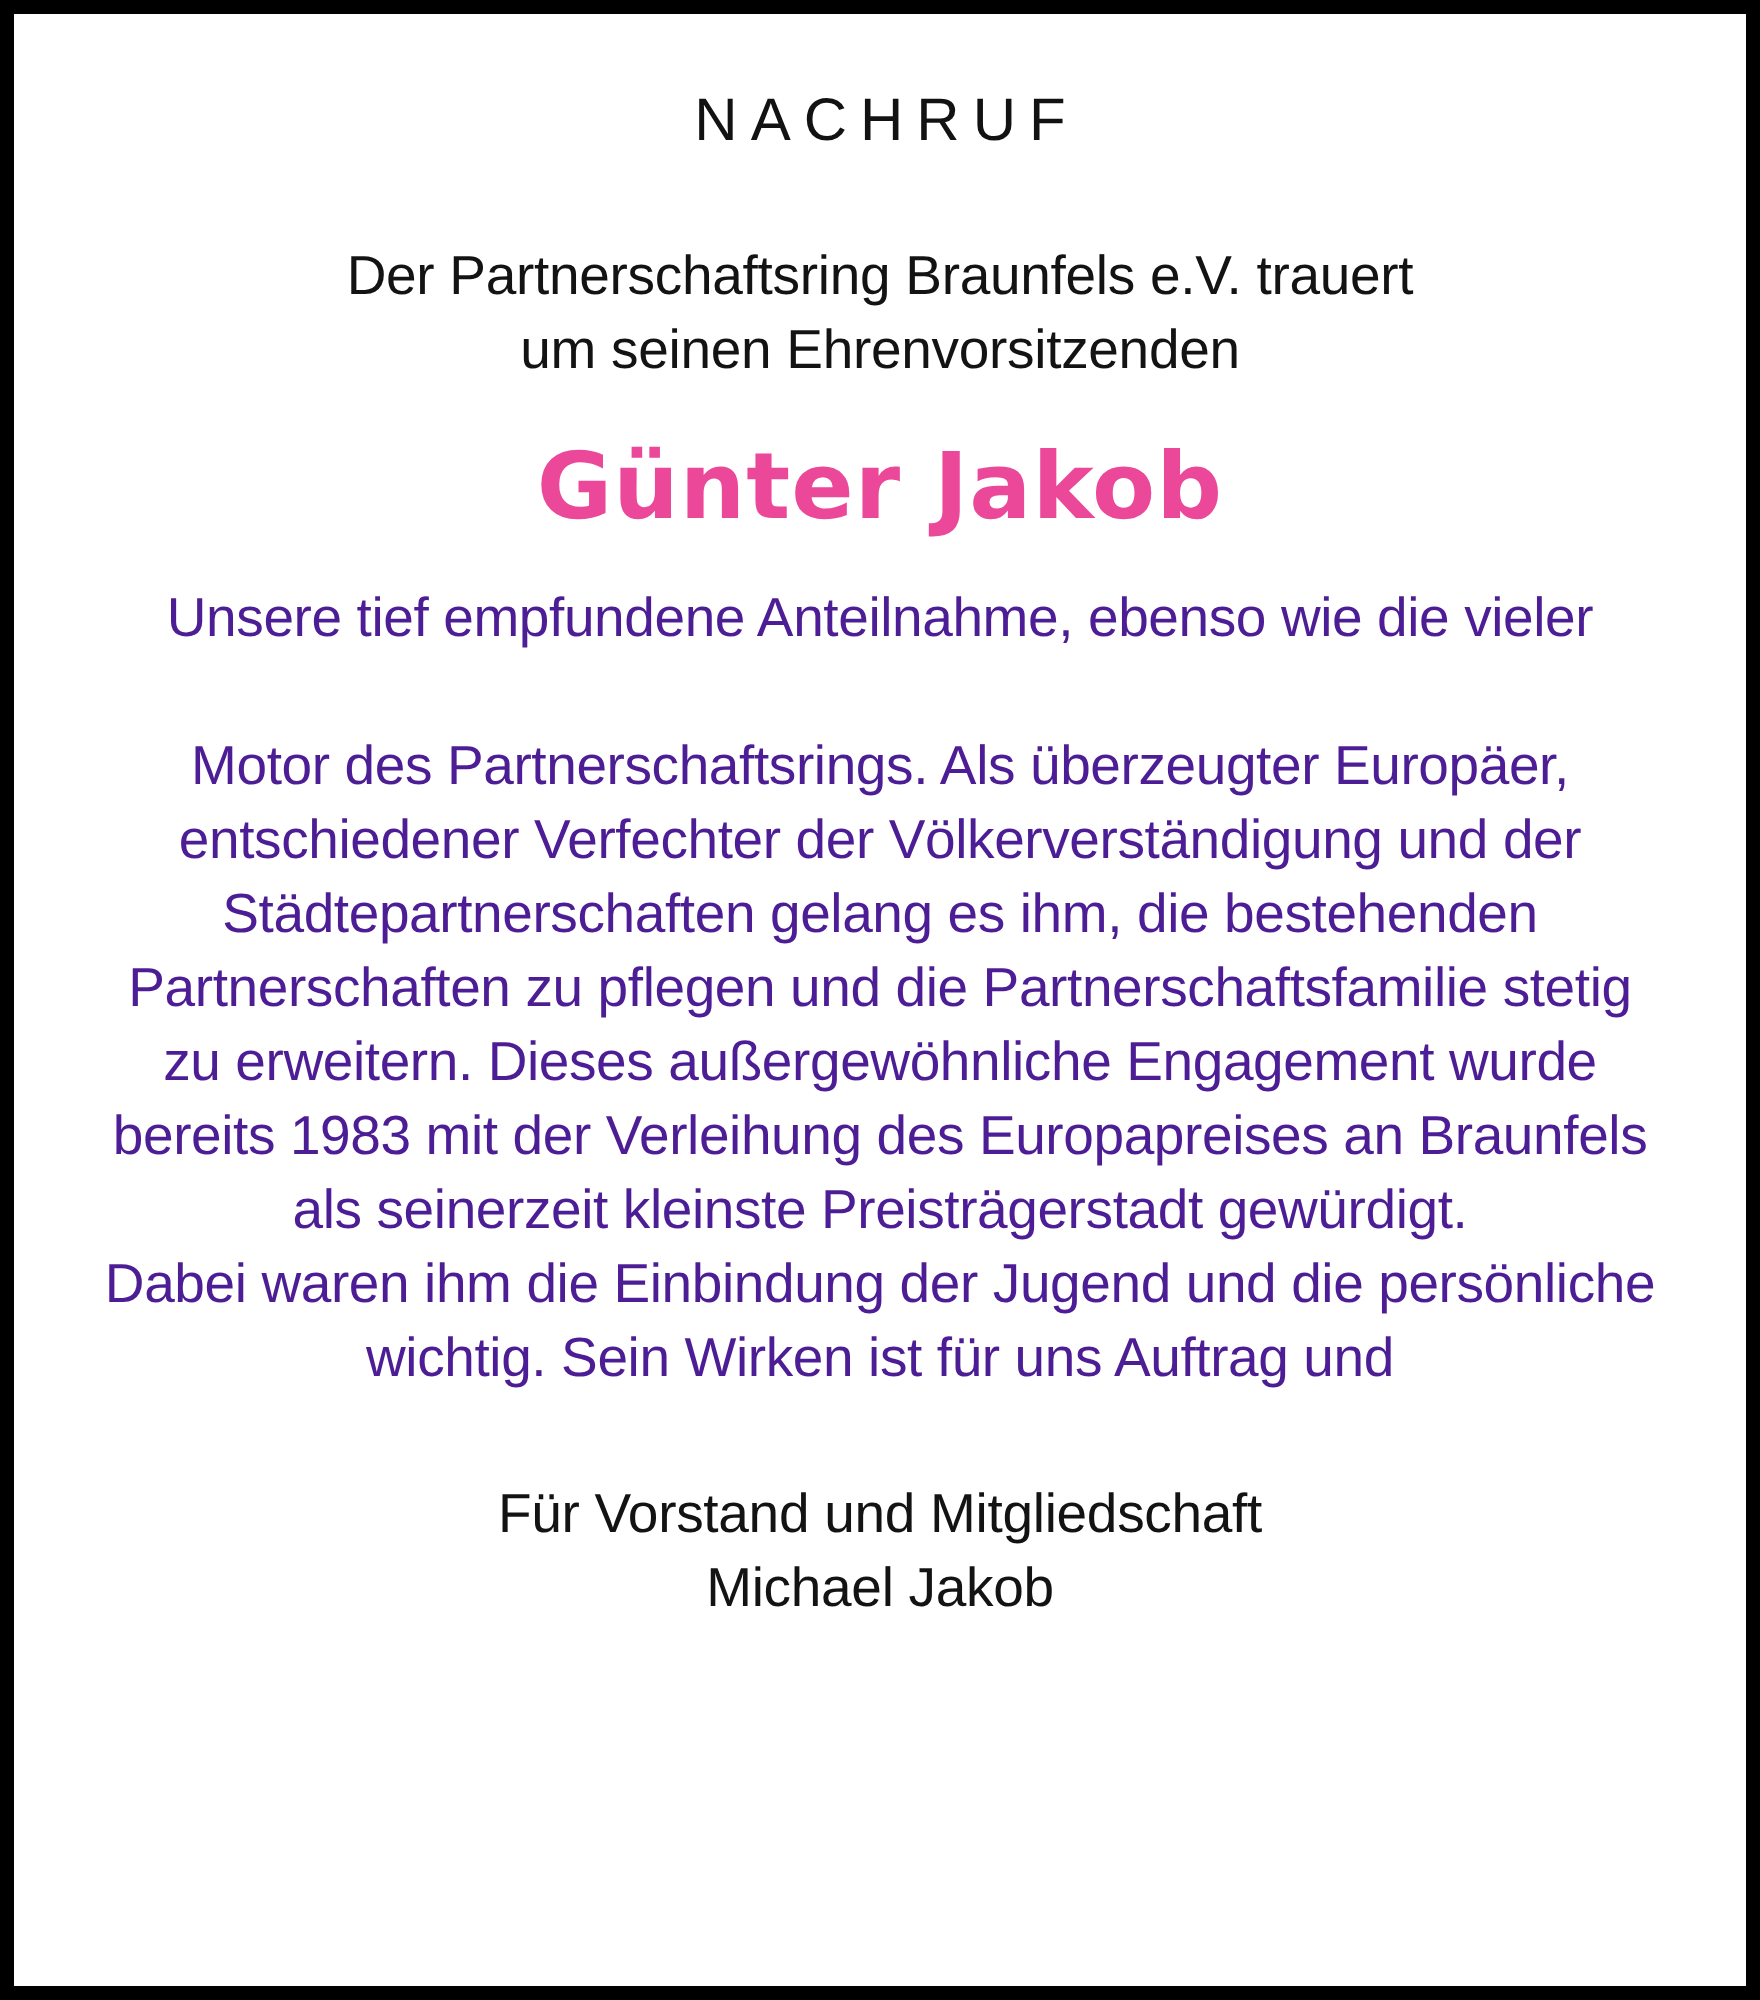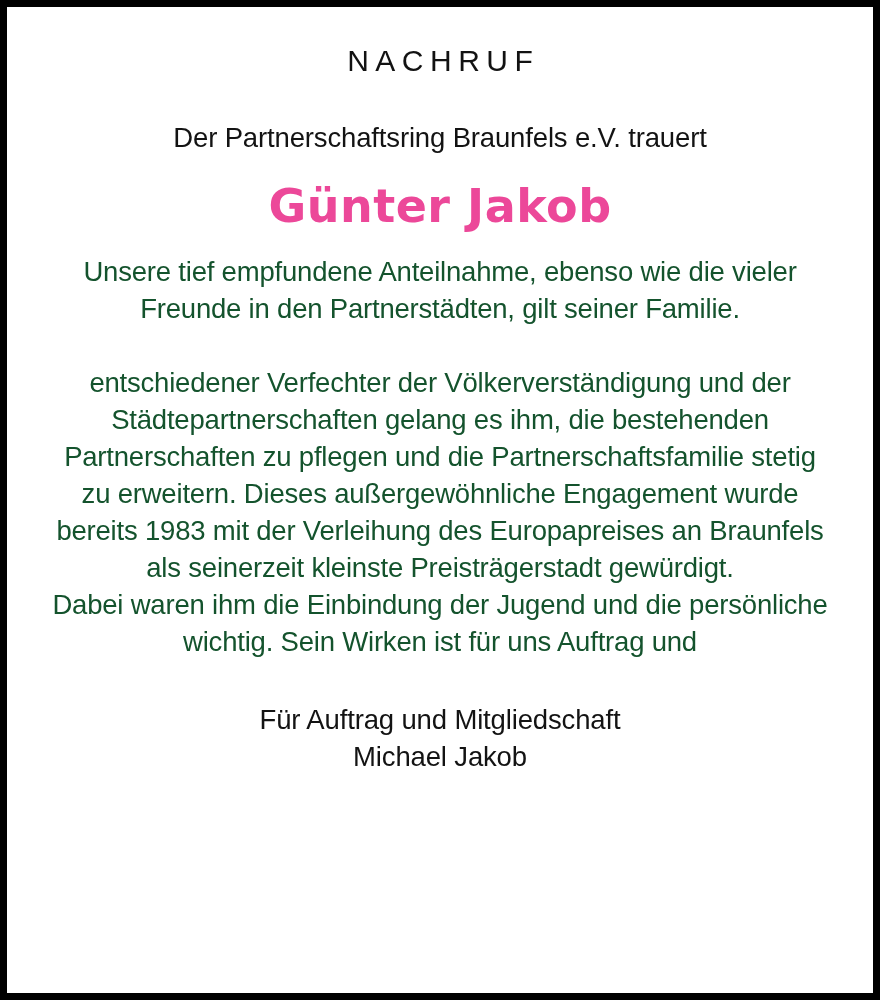--- a/index.html
+++ b/index.html
@@ -67,21 +67,21 @@
     color: #ec4899;
     white-space: nowrap;
   }
 
   
   .body-block {
     margin: 22px 0 0 0;
     font-size: 27.5px;
     font-weight: 400;
     line-height: 37px;
-    color: #14532d;
+    color: #4c1d95;
     letter-spacing: -0.2px;
   }
   .para { margin: 0; }
   .para + .para { margin-top: 37px; }
   .para .ln { display: block; white-space: nowrap; }
 
   
   .signature {
     margin: 41px 0 0 0;
     font-size: 27.5px;
@@ -95,43 +95,44 @@
 </head>
 <body>
 
 <div class="notice">
   <div class="inner">
 
     <div class="kicker">NACHRUF</div>
 
     <div class="intro">
       <span class="ln">Der Partnerschaftsring Braunfels e.V. trauert</span>
+      <span class="ln">um seinen Ehrenvorsitzenden</span>
     </div>
 
     <div class="name">Günter Jakob</div>
 
     <div class="body-block">
 
       <div class="para">
         <span class="ln">Unsere tief empfundene Anteilnahme, ebenso wie die vieler</span>
-        <span class="ln">Freunde in den Partnerstädten, gilt seiner Familie.</span>
       </div>
 
       <div class="para">
+        <span class="ln">Motor des Partnerschaftsrings. Als überzeugter Europäer,</span>
         <span class="ln">entschiedener Verfechter der Völkerverständigung und der</span>
         <span class="ln">Städtepartnerschaften gelang es ihm, die bestehenden</span>
         <span class="ln">Partnerschaften zu pflegen und die Partnerschaftsfamilie stetig</span>
         <span class="ln">zu erweitern. Dieses außergewöhnliche Engagement wurde</span>
         <span class="ln">bereits 1983 mit der Verleihung des Europapreises an Braunfels</span>
         <span class="ln">als seinerzeit kleinste Preisträgerstadt gewürdigt.</span>
         <span class="ln">Dabei waren ihm die Einbindung der Jugend und die persönliche</span>
         <span class="ln">wichtig. Sein Wirken ist für uns Auftrag und</span>
       </div>
 
     </div>
 
     <div class="signature">
-      <span class="ln">Für Auftrag und Mitgliedschaft</span>
+      <span class="ln">Für Vorstand und Mitgliedschaft</span>
       <span class="ln">Michael Jakob</span>
     </div>
 
   </div>
 </div>
 
 </body></html>

